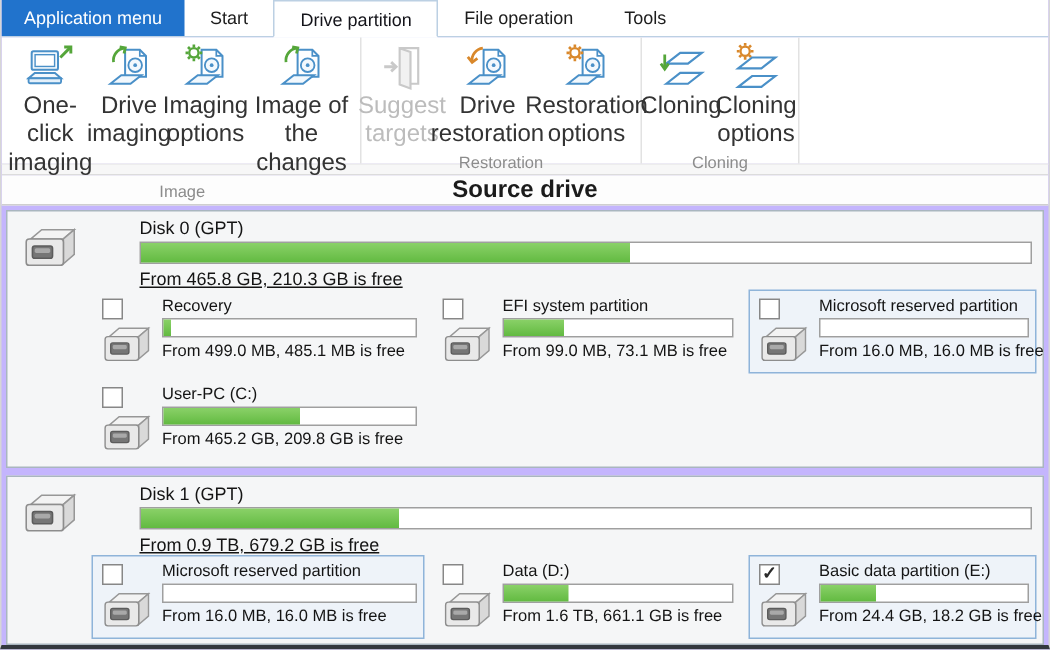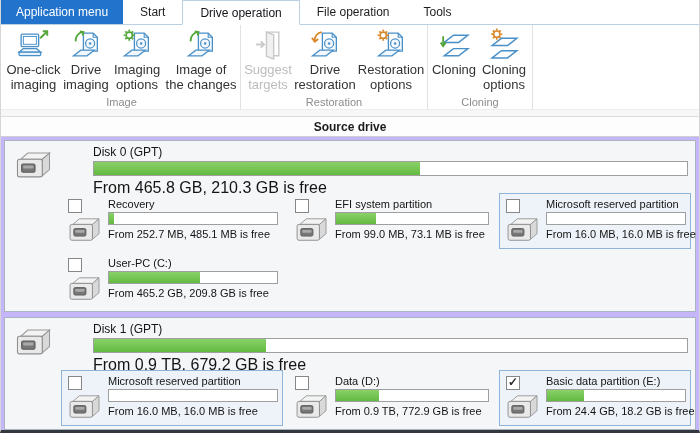--- a/index.html
+++ b/index.html
@@ -10,41 +10,41 @@
   .tabbar{display:flex;height:24px;align-items:stretch;background:#fff;border-bottom:1px solid #bcd0e3;}
   .tab{display:flex;align-items:center;padding:0 17px;font-size:12px;color:#1d1d1d;cursor:default;white-space:nowrap;}
   .tab.app{background:#2173cc;color:#fff;padding:0 15px;}
   .tab.selected{border:1px solid #bcd0e3;border-bottom:1px solid #fff;margin-bottom:-1px;background:#fff;color:#14141a;}
   .tab.accent{color:#2173cc;}
 
   
   .ribbon{display:flex;height:84px;background:#fff;align-items:stretch;padding-left:2px;}
   .rgroup{display:flex;flex-direction:column;border-right:1px solid #e2e2e2;padding:0 2px;}
   .rbuttons{flex:1;display:flex;align-items:flex-start;}
-  .rbtn{display:flex;flex-direction:column;align-items:center;margin:1px 0;padding:2px 1px;font-size:13px;color:#333;text-align:center;line-height:1.18;cursor:default;}
+  .rbtn{display:flex;flex-direction:column;align-items:center;margin:1px 0;padding:2px 1px;font-size:16px;color:#333;text-align:center;line-height:1.18;cursor:default;}
   .rbtn .icon{width:33px;height:33px;margin-bottom:1px;}
   .rbtn .icon svg{width:100%;height:100%;}
   .rbtn.disabled{color:#bcbcbc;}
   .rlabel{text-align:center;font-size:11px;color:#8c8c8c;padding:0 2px 3px;}
 
   
   .splitter{height:6px;background:#f7f7f7;border-top:1px solid #ededed;border-bottom:1px solid #dcdcdc;}
-  .section-header{height:19px;display:flex;align-items:center;justify-content:center;background:#fdfdfd;border-bottom:1px solid #cfcfcf;font-size:12px;font-weight:bold;color:#1b1b1b;}
+  .section-header{height:19px;display:flex;align-items:center;justify-content:center;background:#fdfdfd;border-bottom:1px solid #cfcfcf;font-size:16px;font-weight:bold;color:#1b1b1b;}
 
   
   .disks{padding:3px 3px 0;display:flex;flex-direction:column;gap:5px;justify-content:space-between;}
   .disk-panel{border:1px solid #a9b6bf;background:#f5f6f7;}
   .disk-header{position:relative;height:48px;padding:4px 7px 0 88px;box-sizing:content-box;}
   .disk-icon{position:absolute;left:8px;top:9px;width:42px;height:31px;}
   .disk-icon svg,.p-icon svg{width:100%;height:100%;}
   .disk-title{font-size:12px;color:#141414;margin-bottom:2px;}
   .bar{border:1px solid #9f9f9f;background:#fff;}
   .disk-bar{height:13px;}
   .fill{height:100%;background:linear-gradient(to bottom,#8ad168,#62ba41);}
-  .disk-free{font-size:16px;color:#141414;margin-top:3px;white-space:nowrap;}
+  .disk-free{font-size:12px;color:#141414;margin-top:3px;white-space:nowrap;text-decoration:underline;}
 
   .partition-row{display:flex;gap:5px;padding:0 4px 3px 56px;}
   .partition-card{position:relative;height:56px;box-sizing:border-box;padding:4px 4px 0 46px;border:1px solid transparent;cursor:default;}
   .partition-card.highlighted{border-color:#8fb4d9;background:#eef3f9;}
   .partition-card:nth-child(1){width:222px;}
   .partition-card:nth-child(2){width:206px;}
   .partition-card:nth-child(3){width:192px;}
   .p-checkbox{position:absolute;left:6px;top:5px;width:12px;height:12px;border:1px solid #878787;background:#fff;}
   .p-checkbox.checked::after{content:"✓";position:absolute;left:1px;top:-2px;font-size:12px;font-weight:bold;color:#2b2b2b;}
   .p-icon{position:absolute;left:4px;top:22px;width:38px;height:28px;}
@@ -52,21 +52,21 @@
   .p-bar{height:11px;margin-top:2px;}
   .p-free{font-size:11px;color:#141414;margin-top:3px;white-space:nowrap;}
 </style>
 </head>
 <body>
 
 <div class="window">
   <div class="tabbar" id="tabbar">
       <div class="tab app">Application menu</div>
       <div class="tab">Start</div>
-      <div class="tab selected">Drive operation</div>
+      <div class="tab selected">Drive partition</div>
       <div class="tab">File operation</div>
       <div class="tab">Tools</div>
     </div>
   <div class="ribbon" id="ribbon">
       <div class="rgroup">
         <div class="rbuttons">
           <div class="rbtn" style="width:55px">
             <div class="icon"><svg viewBox="0 0 32 32">
                 <rect x="4" y="6" width="17" height="12" rx="1.2" fill="#f2f8fd" stroke="#4a90c8" stroke-width="1.3"></rect>
     <rect x="6.2" y="8.2" width="12.6" height="7.6" fill="#fff" stroke="#4a90c8" stroke-width="0.9"></rect>
@@ -226,21 +226,21 @@
   <path d="M7,9 L14,3 H35 L28,9 Z" fill="#f3f3f3" stroke="#979797" stroke-width="1"></path>
   <path d="M35,3 L28,9 V25 L35,19 Z" fill="#d9d9d9" stroke="#979797" stroke-width="1"></path>
   <rect x="4" y="9" width="24" height="17" rx="2" fill="#e9e9e9" stroke="#8d8d8d" stroke-width="1"></rect>
   <rect x="8" y="13.5" width="13" height="8" rx="1.5" fill="#767676" stroke="#5c5c5c" stroke-width="1"></rect>
   <rect x="9.5" y="15" width="10" height="3" rx="1" fill="#a9a9a9"></rect>
 </svg></div>
             <div class="p-title">Recovery</div>
             <div class="bar p-bar">
               <div class="fill" style="width: 3%;"></div>
             </div>
-            <div class="p-free">From 252.7 MB, 485.1 MB is free</div>
+            <div class="p-free">From 499.0 MB, 485.1 MB is free</div>
           </div>
           <div class="partition-card">
             <div class="p-checkbox"></div>
             <div class="p-icon"><svg viewBox="0 0 40 30">
   <path d="M7,9 L14,3 H35 L28,9 Z" fill="#f3f3f3" stroke="#979797" stroke-width="1"></path>
   <path d="M35,3 L28,9 V25 L35,19 Z" fill="#d9d9d9" stroke="#979797" stroke-width="1"></path>
   <rect x="4" y="9" width="24" height="17" rx="2" fill="#e9e9e9" stroke="#8d8d8d" stroke-width="1"></rect>
   <rect x="8" y="13.5" width="13" height="8" rx="1.5" fill="#767676" stroke="#5c5c5c" stroke-width="1"></rect>
   <rect x="9.5" y="15" width="10" height="3" rx="1" fill="#a9a9a9"></rect>
 </svg></div>
@@ -321,21 +321,21 @@
   <path d="M7,9 L14,3 H35 L28,9 Z" fill="#f3f3f3" stroke="#979797" stroke-width="1"></path>
   <path d="M35,3 L28,9 V25 L35,19 Z" fill="#d9d9d9" stroke="#979797" stroke-width="1"></path>
   <rect x="4" y="9" width="24" height="17" rx="2" fill="#e9e9e9" stroke="#8d8d8d" stroke-width="1"></rect>
   <rect x="8" y="13.5" width="13" height="8" rx="1.5" fill="#767676" stroke="#5c5c5c" stroke-width="1"></rect>
   <rect x="9.5" y="15" width="10" height="3" rx="1" fill="#a9a9a9"></rect>
 </svg></div>
             <div class="p-title">Data (D:)</div>
             <div class="bar p-bar">
               <div class="fill" style="width: 28%;"></div>
             </div>
-            <div class="p-free">From 0.9 TB, 772.9 GB is free</div>
+            <div class="p-free">From 1.6 TB, 661.1 GB is free</div>
           </div>
           <div class="partition-card highlighted">
             <div class="p-checkbox checked"></div>
             <div class="p-icon"><svg viewBox="0 0 40 30">
   <path d="M7,9 L14,3 H35 L28,9 Z" fill="#f3f3f3" stroke="#979797" stroke-width="1"></path>
   <path d="M35,3 L28,9 V25 L35,19 Z" fill="#d9d9d9" stroke="#979797" stroke-width="1"></path>
   <rect x="4" y="9" width="24" height="17" rx="2" fill="#e9e9e9" stroke="#8d8d8d" stroke-width="1"></rect>
   <rect x="8" y="13.5" width="13" height="8" rx="1.5" fill="#767676" stroke="#5c5c5c" stroke-width="1"></rect>
   <rect x="9.5" y="15" width="10" height="3" rx="1" fill="#a9a9a9"></rect>
 </svg></div>

